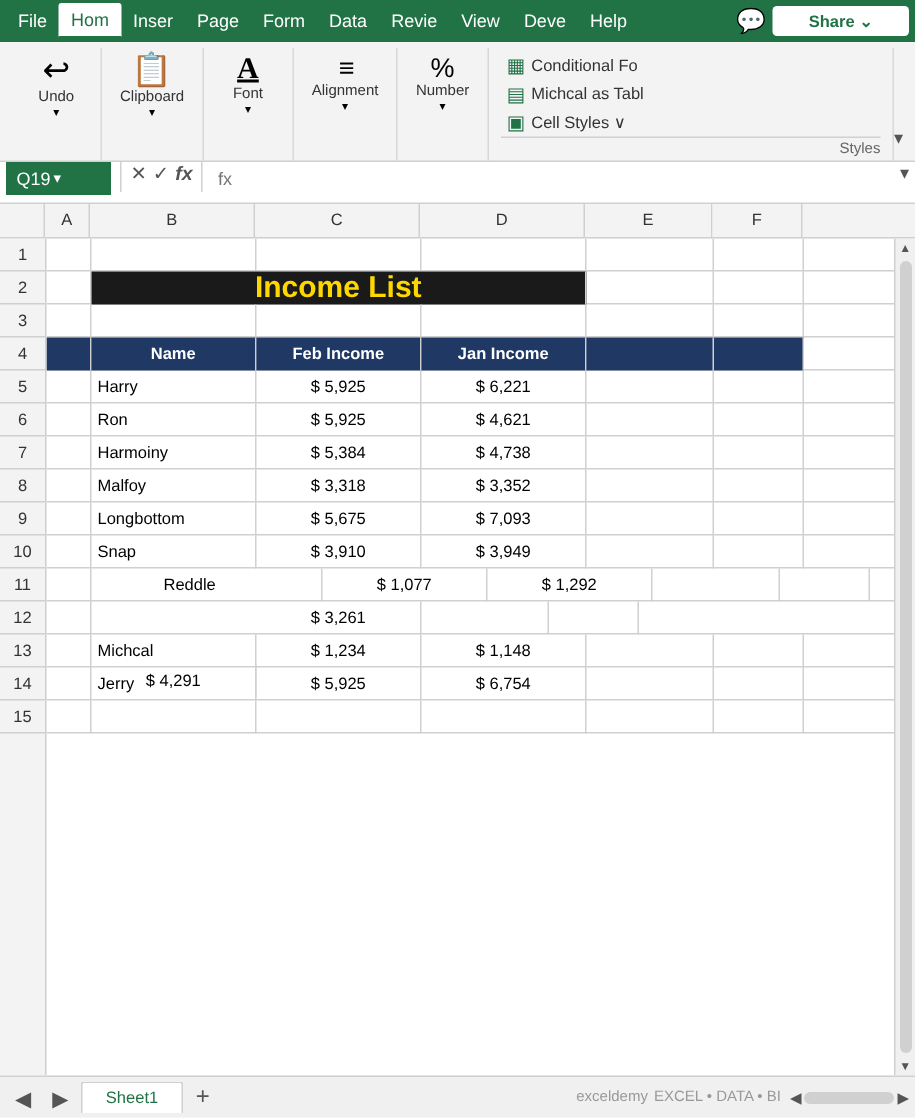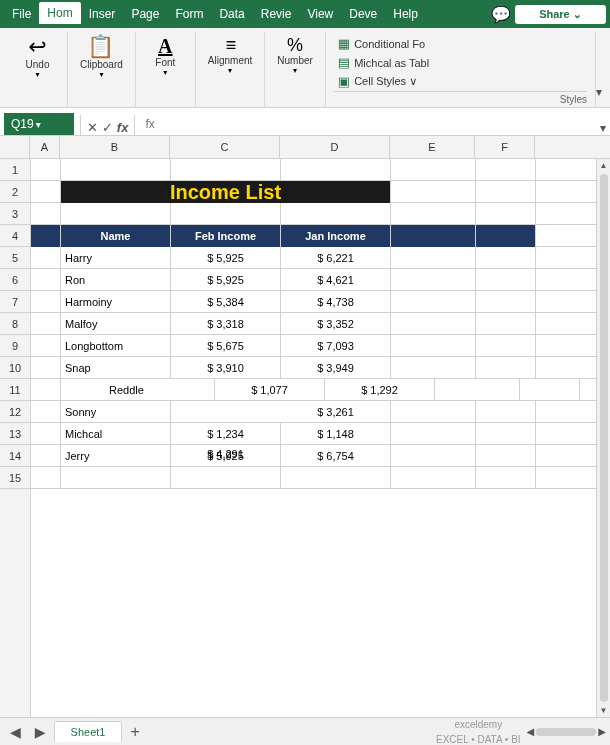--- a/index.html
+++ b/index.html
@@ -20,21 +20,21 @@
     .ribbon-groups { display: flex; align-items: stretch; gap: 0; }
     .ribbon-group { display: flex; flex-direction: column; align-items: center; padding: 2px 8px; border-right: 1px solid #d8d8d8; min-width: 60px; }
     .ribbon-group:last-child { border-right: none; }
     .ribbon-group-items { display: flex; align-items: center; gap: 4px; }
     .ribbon-btn { display: flex; flex-direction: column; align-items: center; cursor: pointer; padding: 2px 4px; border-radius: 3px; min-width: 36px; }
     .ribbon-btn .icon { font-size: 22px; line-height: 1; }
     .ribbon-btn .label { font-size: 10px; color: #333; margin-top: 1px; }
     .ribbon-right-item { display: flex; align-items: center; gap: 4px; cursor: pointer; padding: 2px 4px; border-radius: 2px; font-size: 11px; color: #333; white-space: nowrap; }
 
     
-    .formula-bar { display: flex; align-items: flex-end; height: 28px; border-bottom: 1px solid #d0d0d0; background: white; padding: 0 4px; gap: 2px; }
+    .formula-bar { display: flex; align-items: flex-start; height: 28px; border-bottom: 1px solid #d0d0d0; background: white; padding: 0 4px; gap: 2px; }
     .cell-ref { width: 70px; border: 1px solid #d0d0d0; padding: 2px 6px; font-size: 12px; height: 22px; display: flex; align-items: center; }
     .formula-icons { display: flex; gap: 4px; align-items: center; color: #555; font-size: 13px; }
     .formula-icon { cursor: pointer; }
     .formula-input { flex: 1; border: none; outline: none; font-size: 12px; padding: 2px 4px; height: 22px; }
 
     
     .spreadsheet { flex: 1; display: flex; flex-direction: column; overflow: hidden; }
     .col-header { height: 22px; border-right: 1px solid #d0d0d0; display: flex; align-items: center; justify-content: center; font-size: 11px; color: #333; background: #f3f3f3; }
     .row-num { height: 22px; min-height: 22px; border-bottom: 1px solid #d0d0d0; display: flex; align-items: center; justify-content: center; font-size: 11px; color: #333; width: 30px; min-width: 30px; }
     .grid-row { display: flex; height: 22px; border-bottom: 1px solid #d0d0d0; }
@@ -46,21 +46,21 @@
     .data-row .amount-cell { justify-content: center; }
 
     
     .title-cell { background: #1a1a1a; color: #FFD700; font-weight: bold; font-size: 20px; justify-content: center; }
 
     
     .tab-bar { height: 28px; background: #f0f0f0; border-top: 1px solid #d0d0d0; display: flex; align-items: center; padding: 0 4px; gap: 2px; }
     .tab-btn { background: none; border: none; cursor: pointer; font-size: 14px; color: #555; padding: 2px 6px; }
     .sheet-tab { background: white; border: 1px solid #d0d0d0; border-bottom: none; padding: 4px 16px; font-size: 11px; cursor: pointer; color: #217346; border-radius: 2px 2px 0 0; }
     .add-sheet { font-size: 16px; color: #555; cursor: pointer; padding: 0 6px; }
-    .tab-right { margin-left: auto; display: flex; align-items: center; gap: 4px; flex-direction: column; }
+    .tab-right { margin-left: auto; display: flex; align-items: center; gap: 4px; }
 
     
     .v-scrollbar { width: 14px; background: #f0f0f0; border-left: 1px solid #d0d0d0; display: flex; flex-direction: column; align-items: center; }
     .scroll-up, .scroll-down { font-size: 8px; color: #555; cursor: pointer; padding: 2px; }
     .scroll-thumb { flex: 1; background: #d0d0d0; width: 8px; margin: 2px; border-radius: 4px; }
 
     
     .menu-item.active { border-bottom: 2px solid #217346; }
 
     .formula-bar-divider { width: 1px; height: 20px; background: #d0d0d0; margin: 0 4px; }
@@ -308,21 +308,20 @@
             <div class="grid-row data-row">
     <div class="grid-cell" style="width:30px;"></div>
     <div class="grid-cell name-cell" style="width:110px;margin-left:44px;">Reddle</div>
     <div class="grid-cell amount-cell" style="width:110px;justify-content:center;">$ 1,077</div>
     <div class="grid-cell amount-cell" style="width:110px;justify-content:center;">$ 1,292</div>
     <div class="grid-cell" style="width:85px;"></div>
     <div class="grid-cell" style="width:60px;"></div>
   </div>
             <div class="grid-row data-row">
     <div class="grid-cell" style="width:30px;"></div>
-    <div class="grid-cell name-cell" style="width:110px;">Sonny</div>
     <div class="grid-cell amount-cell" style="width:110px;justify-content:center;margin-top:42px;">$ 4,291</div>
     <div class="grid-cell amount-cell" style="width:110px;justify-content:center;">$ 3,261</div>
     <div class="grid-cell" style="width:85px;"></div>
     <div class="grid-cell" style="width:60px;"></div>
   </div>
             <div class="grid-row data-row">
     <div class="grid-cell" style="width:30px;"></div>
     <div class="grid-cell name-cell" style="width:110px;">Michcal</div>
     <div class="grid-cell amount-cell" style="width:110px;justify-content:center;">$ 1,234</div>
     <div class="grid-cell amount-cell" style="width:110px;justify-content:center;">$ 1,148</div>

